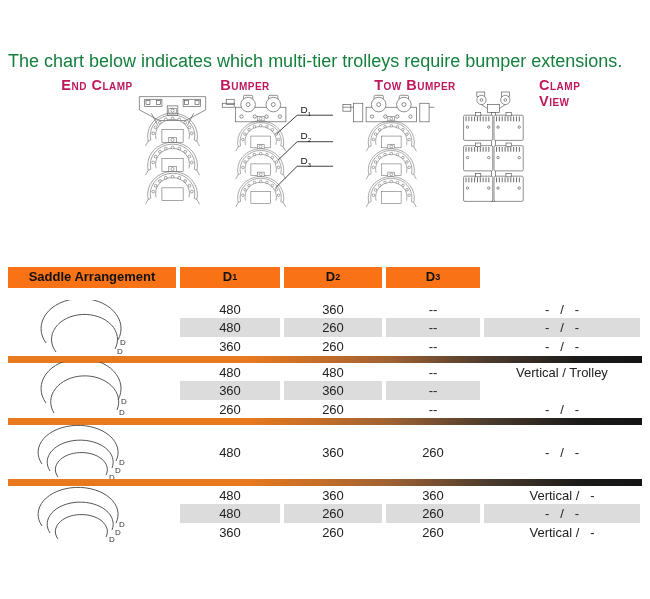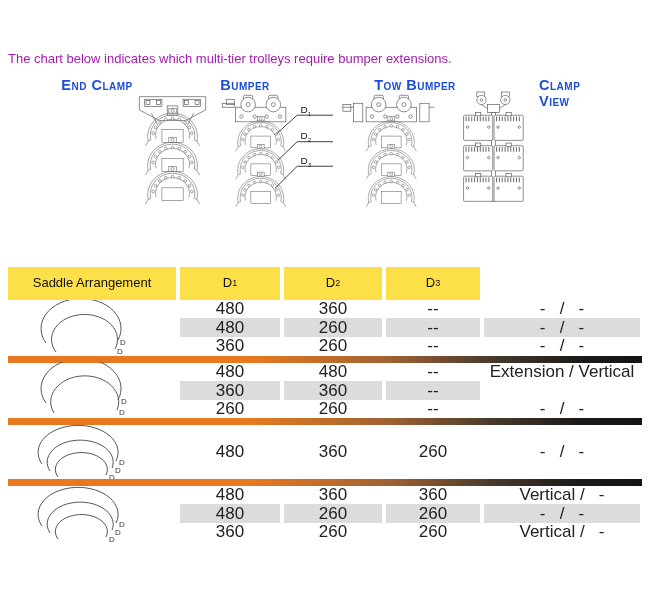--- a/index.html
+++ b/index.html
@@ -1,33 +1,33 @@
 <!DOCTYPE html>
 <html><head>
 <meta charset="utf-8">
 <style>
   html,body{margin:0;padding:0;background:#fff;}
   .page{position:relative;width:650px;height:599px;background:#fff;
         font-family:"Liberation Sans","DejaVu Sans",sans-serif;color:#1a1a1a;overflow:hidden;}
-  .intro{position:absolute;left:8px;top:51px;font-size:13px;color:#a21caf;}
+  .intro{position:absolute;left:8px;top:51px;font-size:18px;color:#15803d;}
   .dhead{position:absolute;top:77px;transform:translateX(-50%);
-         font-weight:bold;font-size:14.5px;font-variant:small-caps;letter-spacing:.5px;color:#1d4ed8;}
+         font-weight:bold;font-size:14.5px;font-variant:small-caps;letter-spacing:.5px;color:#be185d;}
   svg{position:absolute;left:0;}
   .lineart{stroke:#565656;stroke-width:1;fill:none;}
   .fillw{fill:#fff;stroke:#565656;stroke-width:1;}
   .dim{font-family:"Liberation Sans",sans-serif;font-size:15px;fill:#111;}
   .dimsub{font-size:9px;}
   .tl{font-family:"Liberation Sans",sans-serif;font-size:8px;fill:#333;}
   
-  .thead-cell{position:absolute;top:267px;height:33px;background:#fde047;
+  .thead-cell{position:absolute;top:267px;height:21px;background:#f97316;
               display:flex;align-items:center;justify-content:center;text-align:center;
-              font-weight:normal;font-size:13px;color:#111;line-height:1.15;white-space:pre-line;}
+              font-weight:bold;font-size:13px;color:#111;line-height:1.15;white-space:pre-line;}
   .trow{position:absolute;left:0;width:650px;height:18px;}
   .cell{position:absolute;top:0;height:100%;display:flex;align-items:center;justify-content:center;
-        font-size:17px;color:#222;white-space:pre;}
+        font-size:13px;color:#222;white-space:pre;}
   .c1{left:180px;width:100px;} .c2{left:284px;width:98px;}
   .c3{left:386px;width:94px;}  .c4{left:484px;width:156px;}
   .stripe .cell{background:#dcdcdc;}
   .sepbar{position:absolute;left:8px;width:634px;height:7px;
           background:linear-gradient(90deg,#e8791f 0%,#e8791f 38%,#a06233 60%,#4a3a2c 76%,#1c1b1a 90%,#141414 100%);}
   .arcsvg{position:absolute;left:8px;width:170px;}
   sub{font-size:9px;}
 </style>
 </head>
 <body>
@@ -212,21 +212,21 @@
   <svg class="arcsvg" style="top:362px" height="56" viewBox="0 0 170 56">
     <path class="lineart" d="M 38,41 A 40,30 0 1 1 110,38"></path>
     <path class="lineart" d="M 46,51 A 34,26 0 1 1 109,48"></path>
     <text class="tl" x="113" y="42">D</text>
     <text class="tl" x="111" y="53">D</text>
   </svg>
   <div class="trow" style="top:363px">
     <span class="cell c1">480</span>
     <span class="cell c2">480</span>
     <span class="cell c3">--</span>
-    <span class="cell c4">Extension / Vertical</span>
+    <span class="cell c4">Vertical / Trolley</span>
   </div>
   <div class="trow stripe" style="top:381px;height:19px">
     <span class="cell c1">360</span>
     <span class="cell c2">360</span>
     <span class="cell c3">--</span>
   </div>
   <div class="trow" style="top:400px">
     <span class="cell c1">260</span>
     <span class="cell c2">260</span>
     <span class="cell c3">--</span>

